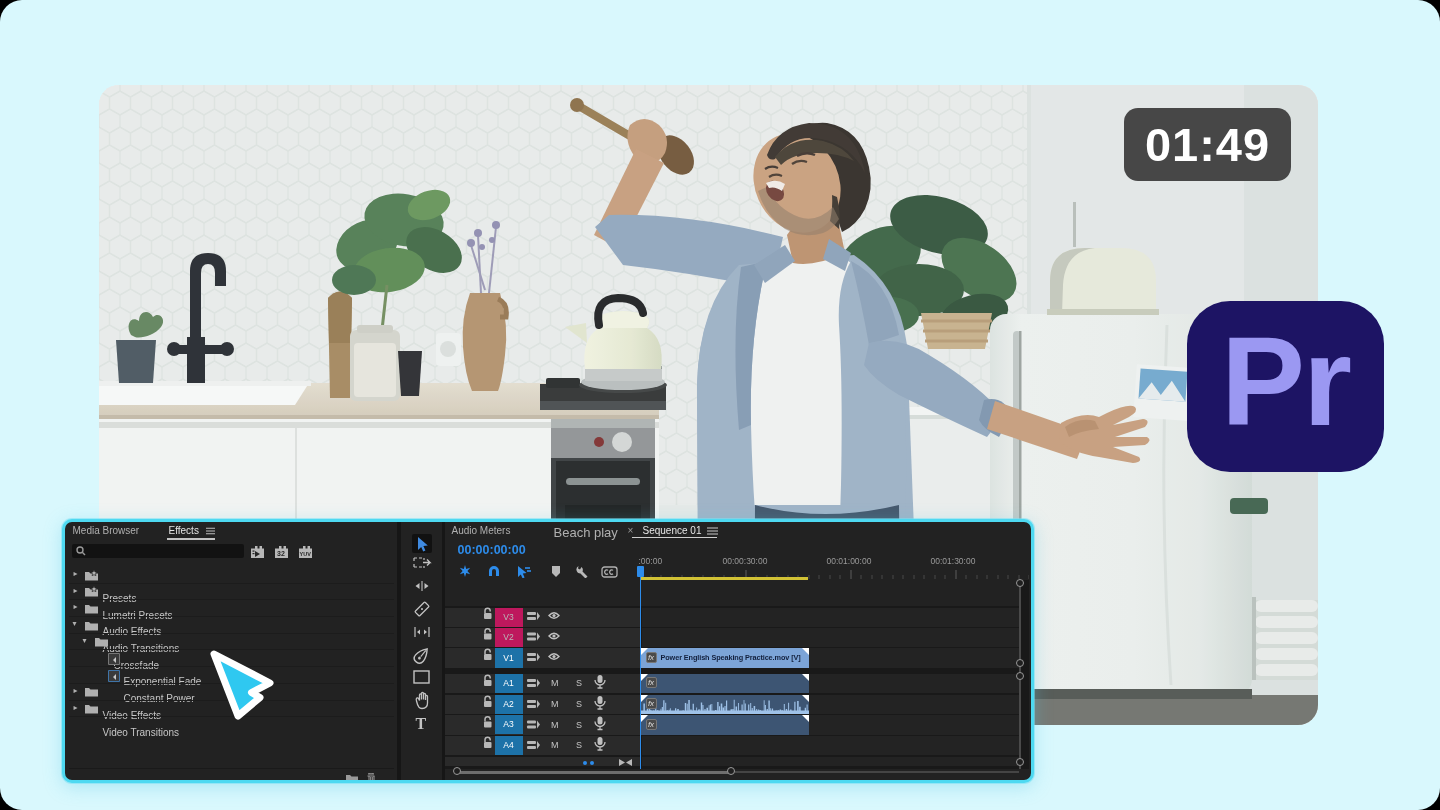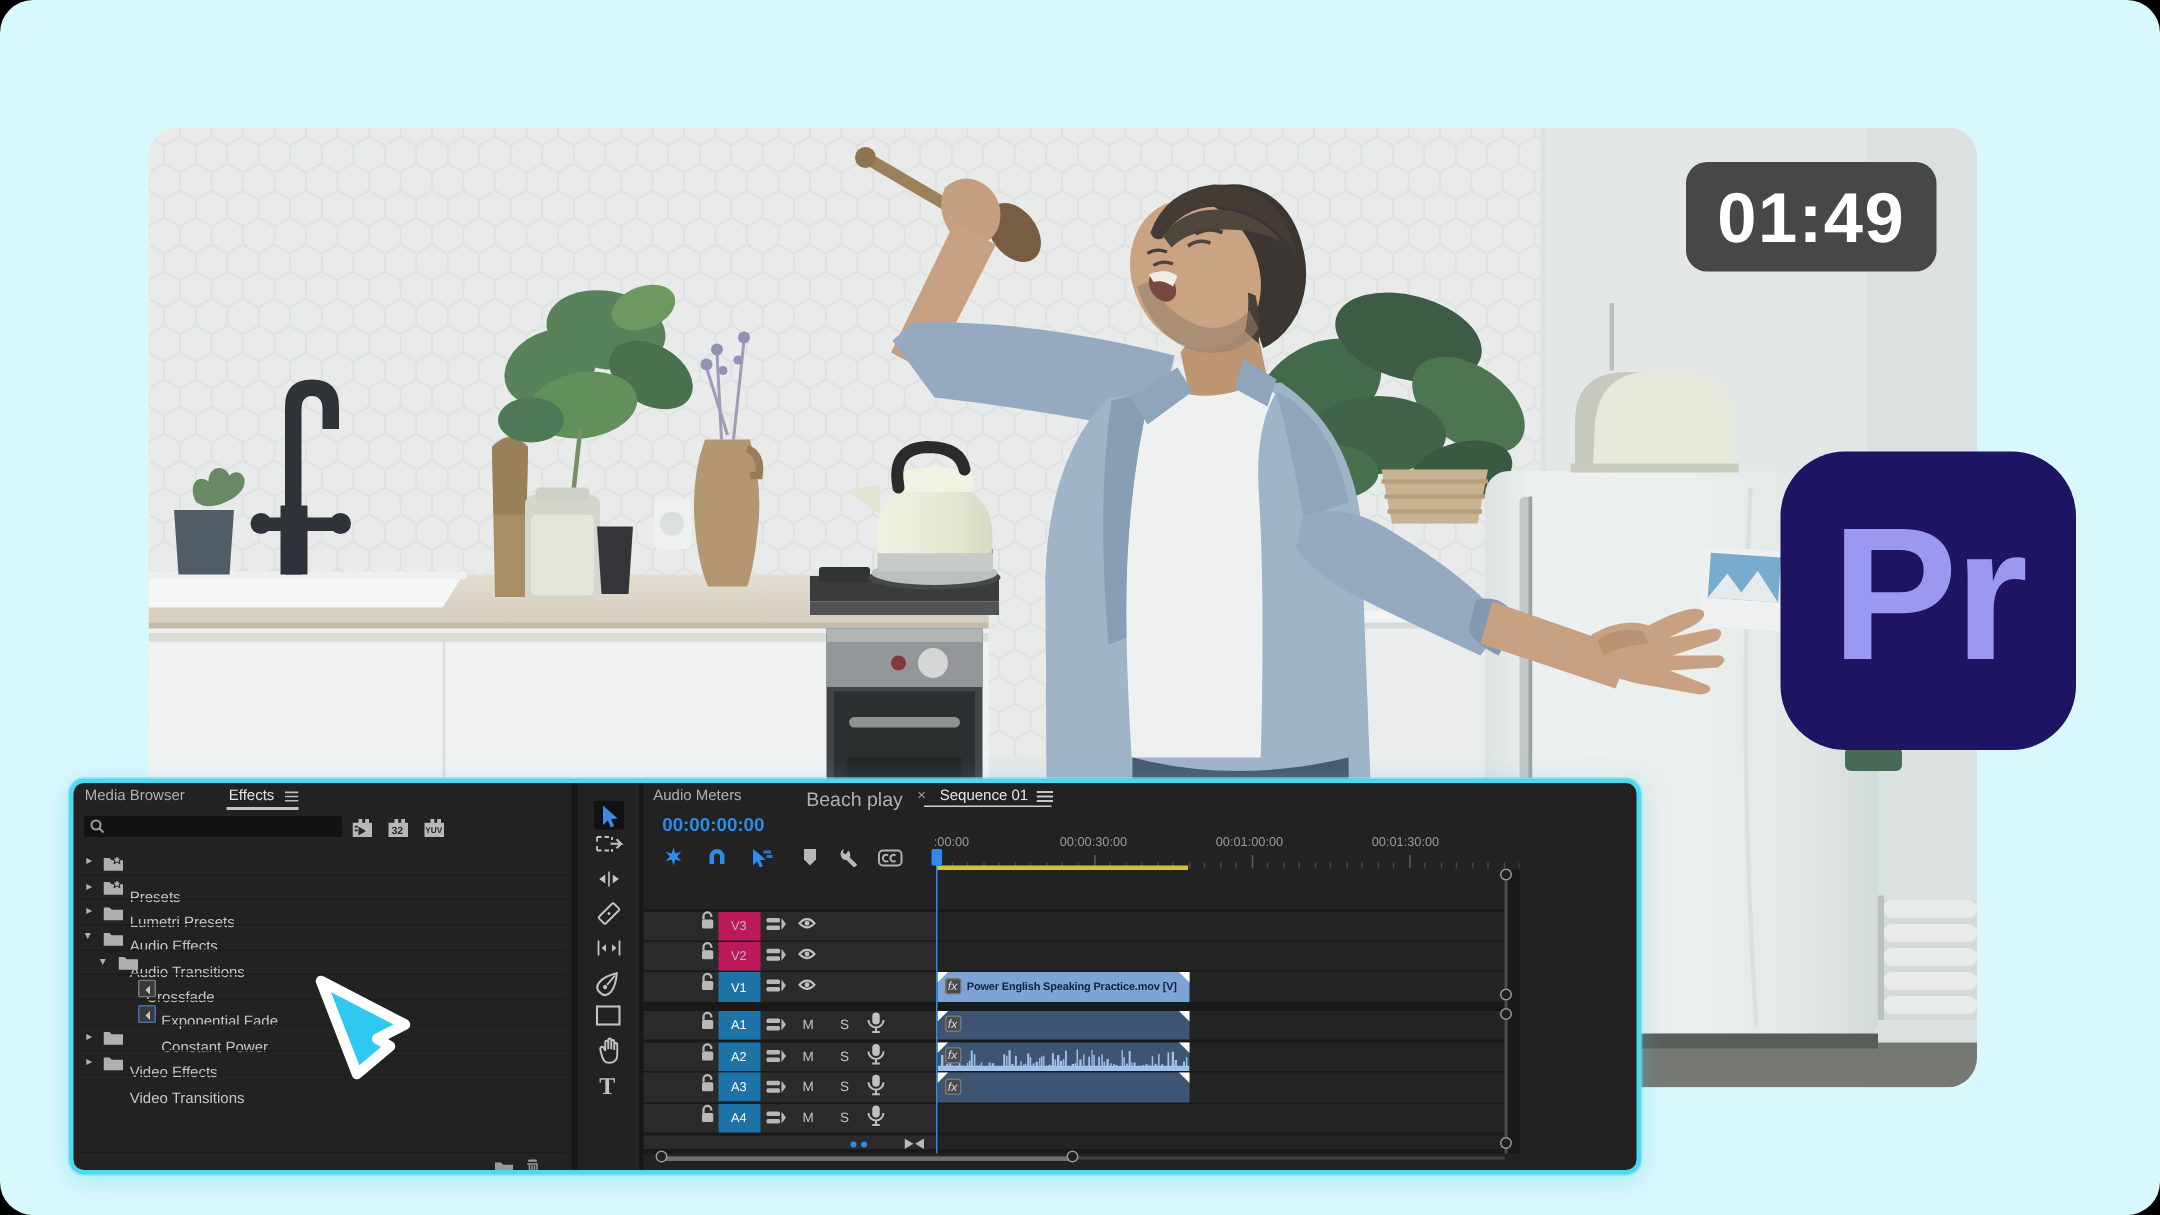--- a/index.html
+++ b/index.html
@@ -1,22 +1,22 @@
 <!DOCTYPE html>
 <html><head><meta charset="utf-8">
 <style>
   html,body{margin:0;padding:0;width:1440px;height:810px;overflow:hidden;background:#000;font-family:"Liberation Sans",sans-serif;}
   #stage{position:absolute;inset:0;width:1440px;height:810px;background:#d9f8fd;border-radius:22px;overflow:hidden;}
   #photo{position:absolute;left:99px;top:85px;width:1219px;height:640px;border-radius:20px;overflow:hidden;background:#ebefee;}
   #timer{position:absolute;left:1124px;top:108px;width:167px;height:73px;background:#474747;border-radius:14px;color:#fff;
     font-weight:bold;font-size:47px;display:flex;align-items:center;justify-content:center;letter-spacing:1px;}
-  #prlogo{position:absolute;left:1187px;top:301px;width:197px;height:199px;background:#1d1464;border-radius:43px;
+  #prlogo{position:absolute;left:1187px;top:301px;width:197px;height:171px;background:#1d1464;border-radius:43px;
     display:flex;align-items:center;justify-content:center;}
   #prlogo span{color:#9b98f2;font-weight:bold;font-size:126px;letter-spacing:-2px;margin-top:-10px;}
-  #panel{position:absolute;left:46px;top:519px;width:1048px;height:264px;background:#222222;border:3px solid #4ed9f1;
+  #panel{position:absolute;left:62px;top:519px;width:972px;height:264px;background:#222222;border:3px solid #4ed9f1;
     border-radius:10px;box-shadow:0 0 0 1px rgba(120,225,245,.55), 0 4px 18px rgba(80,200,230,.35);box-sizing:border-box;overflow:hidden;padding-left:44px;}
   .ab{position:absolute;}
   .trow{position:relative;height:16.7px;border-bottom:1px solid #1c1c1c;box-sizing:border-box;}
   .trow.sel{background:#4d4d4d;}
   .chev{position:absolute;top:2px;font-size:8px;color:#b0b0b0;}
   .tico{position:absolute;top:2.5px;}
   .tlabel{position:absolute;top:2px;font-size:10px;color:#c6c6c6;white-space:nowrap;margin-top:24px;}
   .thead{position:absolute;left:376px;width:196px;background:#2a2a2a;}
   .tcont{position:absolute;left:573px;width:379px;background:#232323;}
   .tlab{position:absolute;left:426px;width:28px;height:19px;line-height:19px;text-align:center;font-size:8.5px;color:#b8b8b8;background:#be185d;}

